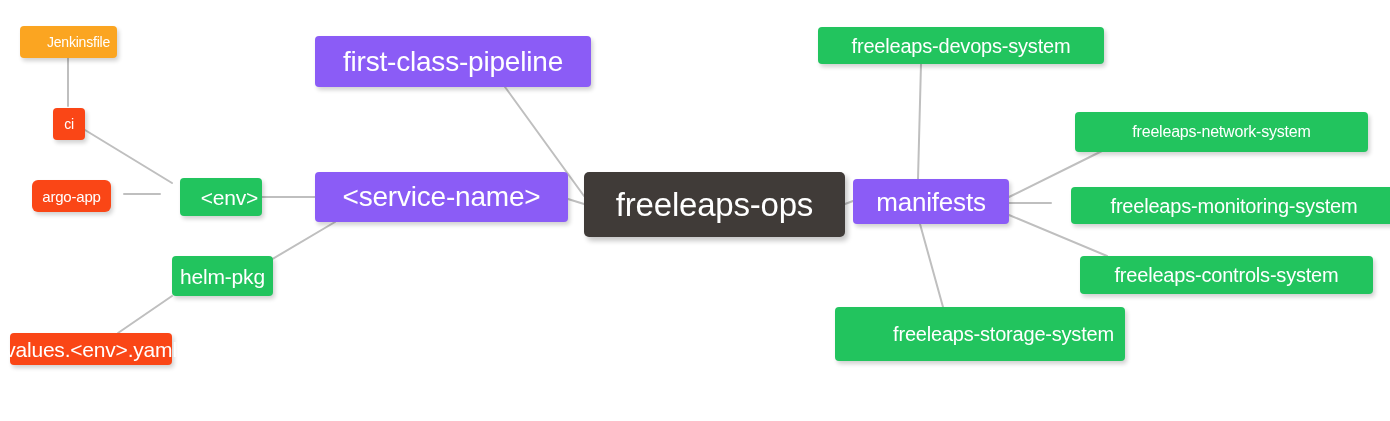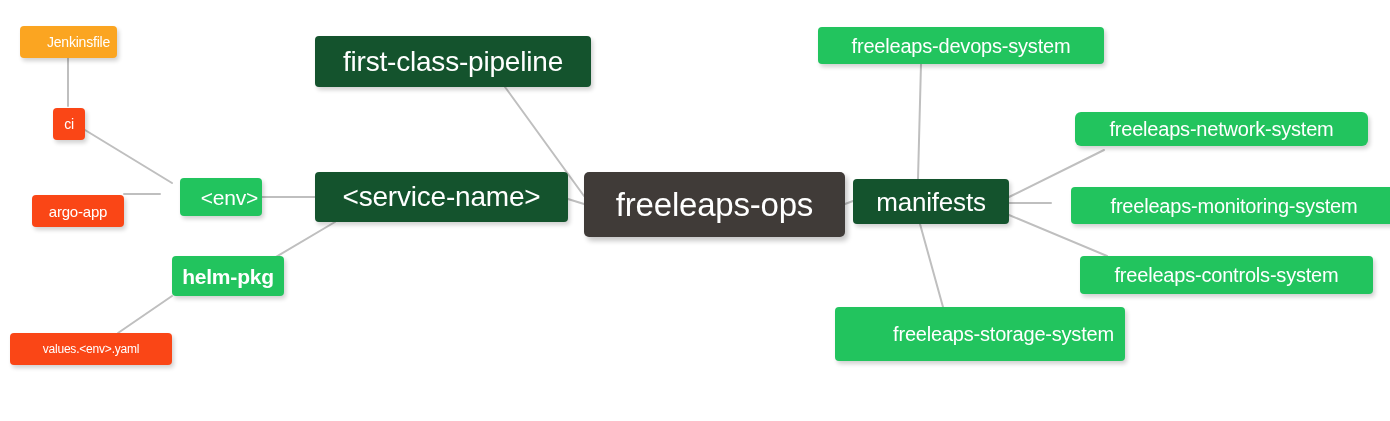--- a/index.html
+++ b/index.html
@@ -34,21 +34,21 @@
     white-space: nowrap;
     line-height: 1;
     box-shadow: 2px 3px 4px rgba(0,0,0,0.18);
     letter-spacing: -0.2px;
   }
   .node.root {
     background: #403b38;
     border-radius: 5px;
     box-shadow: 3px 4px 5px rgba(0,0,0,0.22);
   }
-  .node.blue   { background: #14532d; }
+  .node.blue   { background: #8b5cf6; }
   .node.green  { background: #22c45e; margin-left: 20px; }
   .node.red    { background: #fa4616; }
   .node.orange { background: #fba521; }
 </style>
 </head>
 <body>
 
 <div id="canvas">
   <svg id="edge-layer" width="1390" height="421" viewBox="0 0 1390 421" xmlns="http://www.w3.org/2000/svg">
       <line x1="584" y1="196" x2="505" y2="87" stroke="#bfbfbf" stroke-width="2" stroke-linecap="round"></line>
@@ -65,24 +65,24 @@
       <line x1="1009" y1="203" x2="1051" y2="203" stroke="#bfbfbf" stroke-width="2" stroke-linecap="round"></line>
       <line x1="1009" y1="215" x2="1107" y2="256" stroke="#bfbfbf" stroke-width="2" stroke-linecap="round"></line>
       <line x1="920" y1="224" x2="943" y2="307" stroke="#bfbfbf" stroke-width="2" stroke-linecap="round"></line>
     </svg>
   <div id="node-layer">
       <div class="node root" style="left: 584px; top: 172px; width: 261px; height: 65px; font-size: 33px;">freeleaps-ops</div>
       <div class="node blue" style="left: 315px; top: 36px; width: 276px; height: 51px; font-size: 28px;">first-class-pipeline</div>
       <div class="node blue" style="left: 315px; top: 172px; width: 253px; height: 50px; font-size: 28px;">&lt;service-name&gt;</div>
       <div class="node blue" style="left: 853px; top: 179px; width: 156px; height: 45px; font-size: 26px;">manifests</div>
       <div class="node green" style="left: 160px; top: 178px; width: 82px; height: 38px; font-size: 21px; padding-left: 17px;">&lt;env&gt;</div>
-      <div class="node green" style="left: 152px; top: 256px; width: 112px; height: 40px; font-size: 21px; font-weight: bold;">helm-pkg</div>
+      <div class="node green" style="left: 152px; top: 256px; width: 101px; height: 40px; font-size: 21px;">helm-pkg</div>
       <div class="node green" style="left: 798px; top: 27px; width: 286px; height: 37px; font-size: 20px;">freeleaps-devops-system</div>
-      <div class="node green" style="left: 1055px; top: 112px; width: 293px; height: 34px; font-size: 20px; border-radius: 6px;">freeleaps-network-system</div>
+      <div class="node green" style="left: 1055px; top: 112px; width: 293px; height: 40px; font-size: 16px;">freeleaps-network-system</div>
       <div class="node green" style="left: 1051px; top: 187px; width: 326px; height: 37px; font-size: 20px;">freeleaps-monitoring-system</div>
       <div class="node green" style="left: 1060px; top: 256px; width: 293px; height: 38px; font-size: 20px;">freeleaps-controls-system</div>
       <div class="node green" style="left: 815px; top: 307px; width: 290px; height: 54px; font-size: 20px; padding-left: 47px;">freeleaps-storage-system</div>
       <div class="node orange" style="left: 20px; top: 26px; width: 97px; height: 32px; font-size: 14px; padding-left: 20px;">Jenkinsfile</div>
       <div class="node red" style="left: 53px; top: 108px; width: 32px; height: 32px; font-size: 14px;">ci</div>
-      <div class="node red" style="left: 32px; top: 195px; width: 92px; height: 32px; font-size: 15px;">argo-app</div>
-      <div class="node red" style="left: 10px; top: 333px; width: 162px; height: 32px; font-size: 12px;">values.&lt;env&gt;.yaml</div>
+      <div class="node red" style="left: 32px; top: 180px; width: 79px; height: 32px; font-size: 15px; border-radius: 6px;">argo-app</div>
+      <div class="node red" style="left: 10px; top: 333px; width: 162px; height: 32px; font-size: 21px;">values.&lt;env&gt;.yaml</div>
     </div>
 </div>
 
 </body></html>

